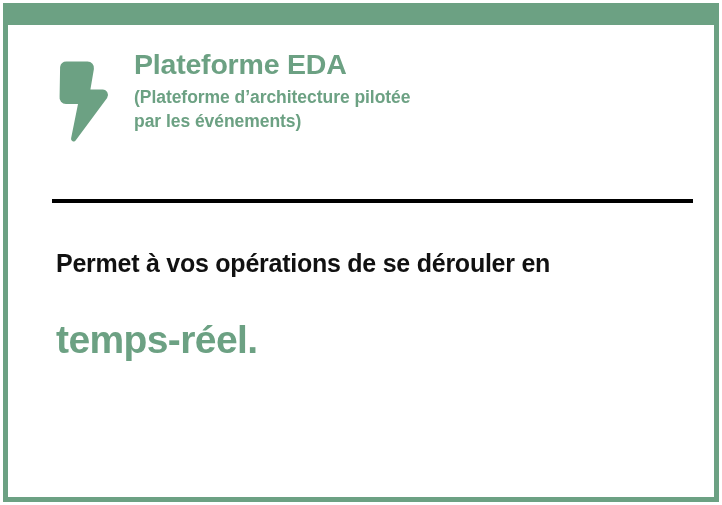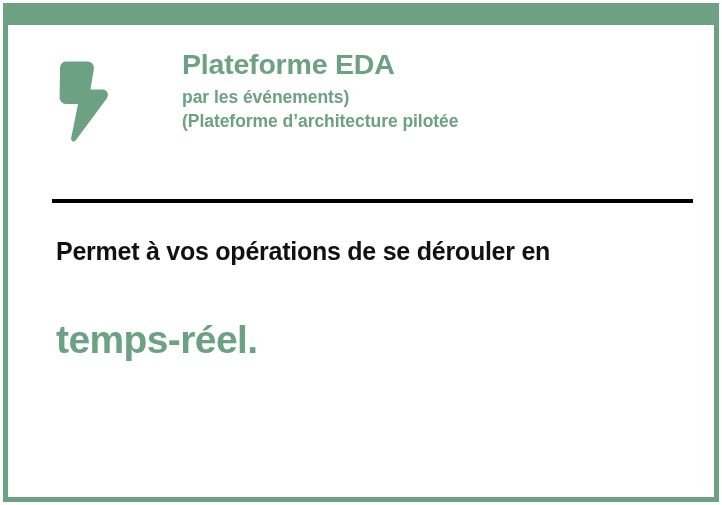--- a/index.html
+++ b/index.html
@@ -53,21 +53,20 @@
   }
   .bolt-icon svg {
     display: block;
     width: 52px;
     height: 84px;
   }
 
   .header-text {
     flex: 1 1 auto;
     padding-top: 0;
-    margin-left: 48px;
   }
 
   .platform-title {
     font-size: 28.5px;
     font-weight: bold;
     color: #6ca183;
     line-height: 1.12;
     letter-spacing: -0.2px;
     margin: 0;
     white-space: nowrap;
@@ -93,21 +92,21 @@
     top: 174px;
     width: 641px;
     height: 4px;
     background: #000000;
   }
 
   
   .body-copy {
     position: absolute;
     left: 48px;
-    top: 210px;
+    top: 222px;
     width: 560px;
     font-size: 25px;
     font-weight: bold;
     color: #111111;
     line-height: 1.34;
     letter-spacing: -0.25px;
     margin: 0;
   }
 
   .highlight {
@@ -142,22 +141,22 @@
 
       <span class="bolt-icon">
         <svg viewBox="0 0 52 84" xmlns="http://www.w3.org/2000/svg" aria-hidden="true">
           <path d="M9.5 2.5 H30.5 a6.5 6.5 0 0 1 6.4 7.6 L33.4 30.5 H45.5 a5.5 5.5 0 0 1 4.6 8.6 L18.8 81.2 a2.6 2.6 0 0 1 -4.7 -2.0 L21.0 45.0 H9.0 a6.5 6.5 0 0 1 -6.4 -7.7 L3.1 8.0 A6.5 6.5 0 0 1 9.5 2.5 Z" fill="#6ca183"></path>
         </svg>
       </span>
 
       <div class="header-text">
         <h1 class="platform-title">Plateforme EDA</h1>
         <p class="platform-subtitle">
+          <span class="sub-line">(Plateforme d’architecture pilotée</span>
           <span class="sub-line">par les événements)</span>
-          <span class="sub-line">(Plateforme d’architecture pilotée</span>
         </p>
       </div>
 
     </div>
 
     <div class="divider"></div>
 
     <p class="body-copy">Permet à vos opérations de se dérouler en</p>
 
     <p class="highlight">temps-réel.</p>

